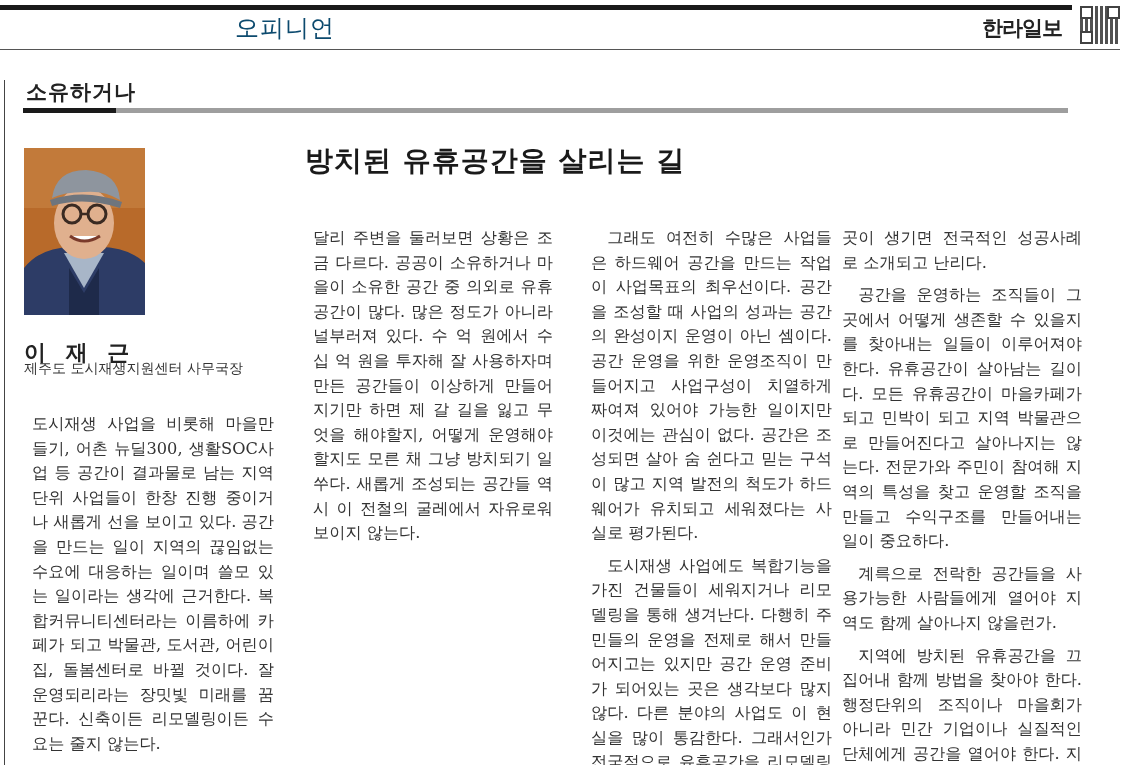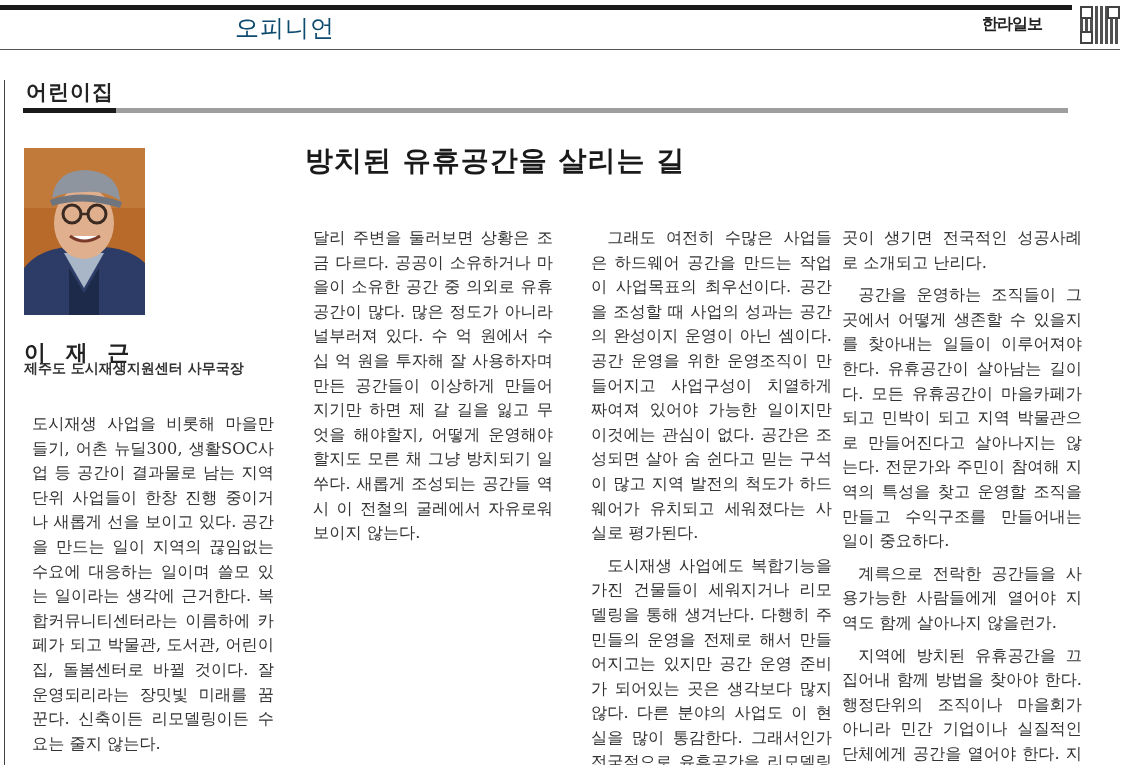--- a/index.html
+++ b/index.html
@@ -2,36 +2,36 @@
 <html><head>
 <meta charset="utf-8">
 <style>
   html, body { margin:0; padding:0; background:#ffffff; }
   body { width:1136px; height:765px; position:relative; overflow:hidden;
          font-family:"DejaVu Sans", sans-serif; color:#222; }
   .abs { position:absolute; }
   .topbar { left:0; top:5px; width:1072px; height:5px; background:#1a1a1a; }
   .section-title { left:0; width:570px; top:12px; text-align:center; font-size:24px; color:#0c4a6e; letter-spacing:1px; }
   .masthead-line { left:0; top:49px; width:1120px; height:1px; background:#555; }
-  .logo-text { left:982px; top:14px; font-size:16px; font-weight:bold; color:#222; letter-spacing:-1px; }
+  .logo-text { left:982px; top:14px; font-size:21px; font-weight:bold; color:#222; letter-spacing:-1px; }
   .qr { left:1080px; top:6px; width:40px; height:38px;
         background:
           repeating-linear-gradient(90deg,#333 0 3px,#fff 3px 5px),
           #fff; opacity:.85; }
   .qr::before, .qr::after { content:""; position:absolute; width:9px; height:9px; border:2px solid #222; background:#fff; }
   .qr::before { left:0; top:0; }
   .qr::after { left:0; bottom:0; }
   .qr .corner { position:absolute; right:0; top:0; width:9px; height:9px; border:2px solid #222; background:#fff; }
   .leftrule { left:4px; top:80px; width:1px; height:685px; background:#444; }
   .column-label { left:26px; top:78px; font-size:21px; font-weight:bold; color:#222; letter-spacing:1px; }
   .label-bar-black { left:23px; top:108px; width:93px; height:5px; background:#1a1a1a; }
   .label-bar-gray { left:116px; top:108px; width:952px; height:5px; background:#9e9e9e; }
   .photo { left:24px; top:148px; width:121px; height:167px; overflow:hidden; background:#b86a2a; }
   .author-name { left:24px; top:338px; font-size:22px; font-weight:bold; color:#222; letter-spacing:6px; }
-  .author-title { left:24px; top:360px; font-size:14px; font-weight:bold; color:#333; }
+  .author-title { left:24px; top:360px; font-size:14px; font-weight:normal; color:#333; }
   .headline { left:305px; top:142px; font-family:"DejaVu Serif", serif; font-size:28px; font-weight:bold; color:#1a1a1a; letter-spacing:1px; }
   .col { font-family:"DejaVu Serif", serif; font-size:16.2px; line-height:24.6px; color:#333; text-align:justify; }
   .col p { margin:8px; }
   .col p.indent { text-indent:1em; }
   .col1 { left:24px; top:404px; width:258px; }
   .col2 { left:305px; top:218px; width:256px; }
   .col3 { left:583px; top:218px; width:257px; }
   .col4 { left:834px; top:218px; width:256px; }
 </style>
 </head>
@@ -39,21 +39,21 @@
 
 <div class="abs topbar"></div>
 <div class="abs section-title">오피니언</div>
 <div class="abs logo-text">한라일보</div>
 <div class="abs qr">
     <span class="corner"></span>
   </div>
 <div class="abs masthead-line"></div>
 
 <div class="abs leftrule"></div>
-<div class="abs column-label">어린이집</div>
+<div class="abs column-label">소유하거나</div>
 <div class="abs label-bar-black"></div>
 <div class="abs label-bar-gray"></div>
 
 <div class="abs photo">
   <svg width="121" height="167" viewBox="0 0 121 167">
     <rect width="121" height="167" fill="#b86a2a"></rect>
     <rect x="0" y="0" width="121" height="60" fill="#c27a3a"></rect>
     <path d="M0 120 Q20 95 60 100 Q100 95 121 115 L121 167 L0 167 Z" fill="#2d3c66"></path>
     <path d="M40 105 L60 140 L80 105 Z" fill="#a8b6c8"></path>
     <path d="M45 120 L60 145 L75 120 L75 167 L45 167 Z" fill="#1e2a4a"></path>

